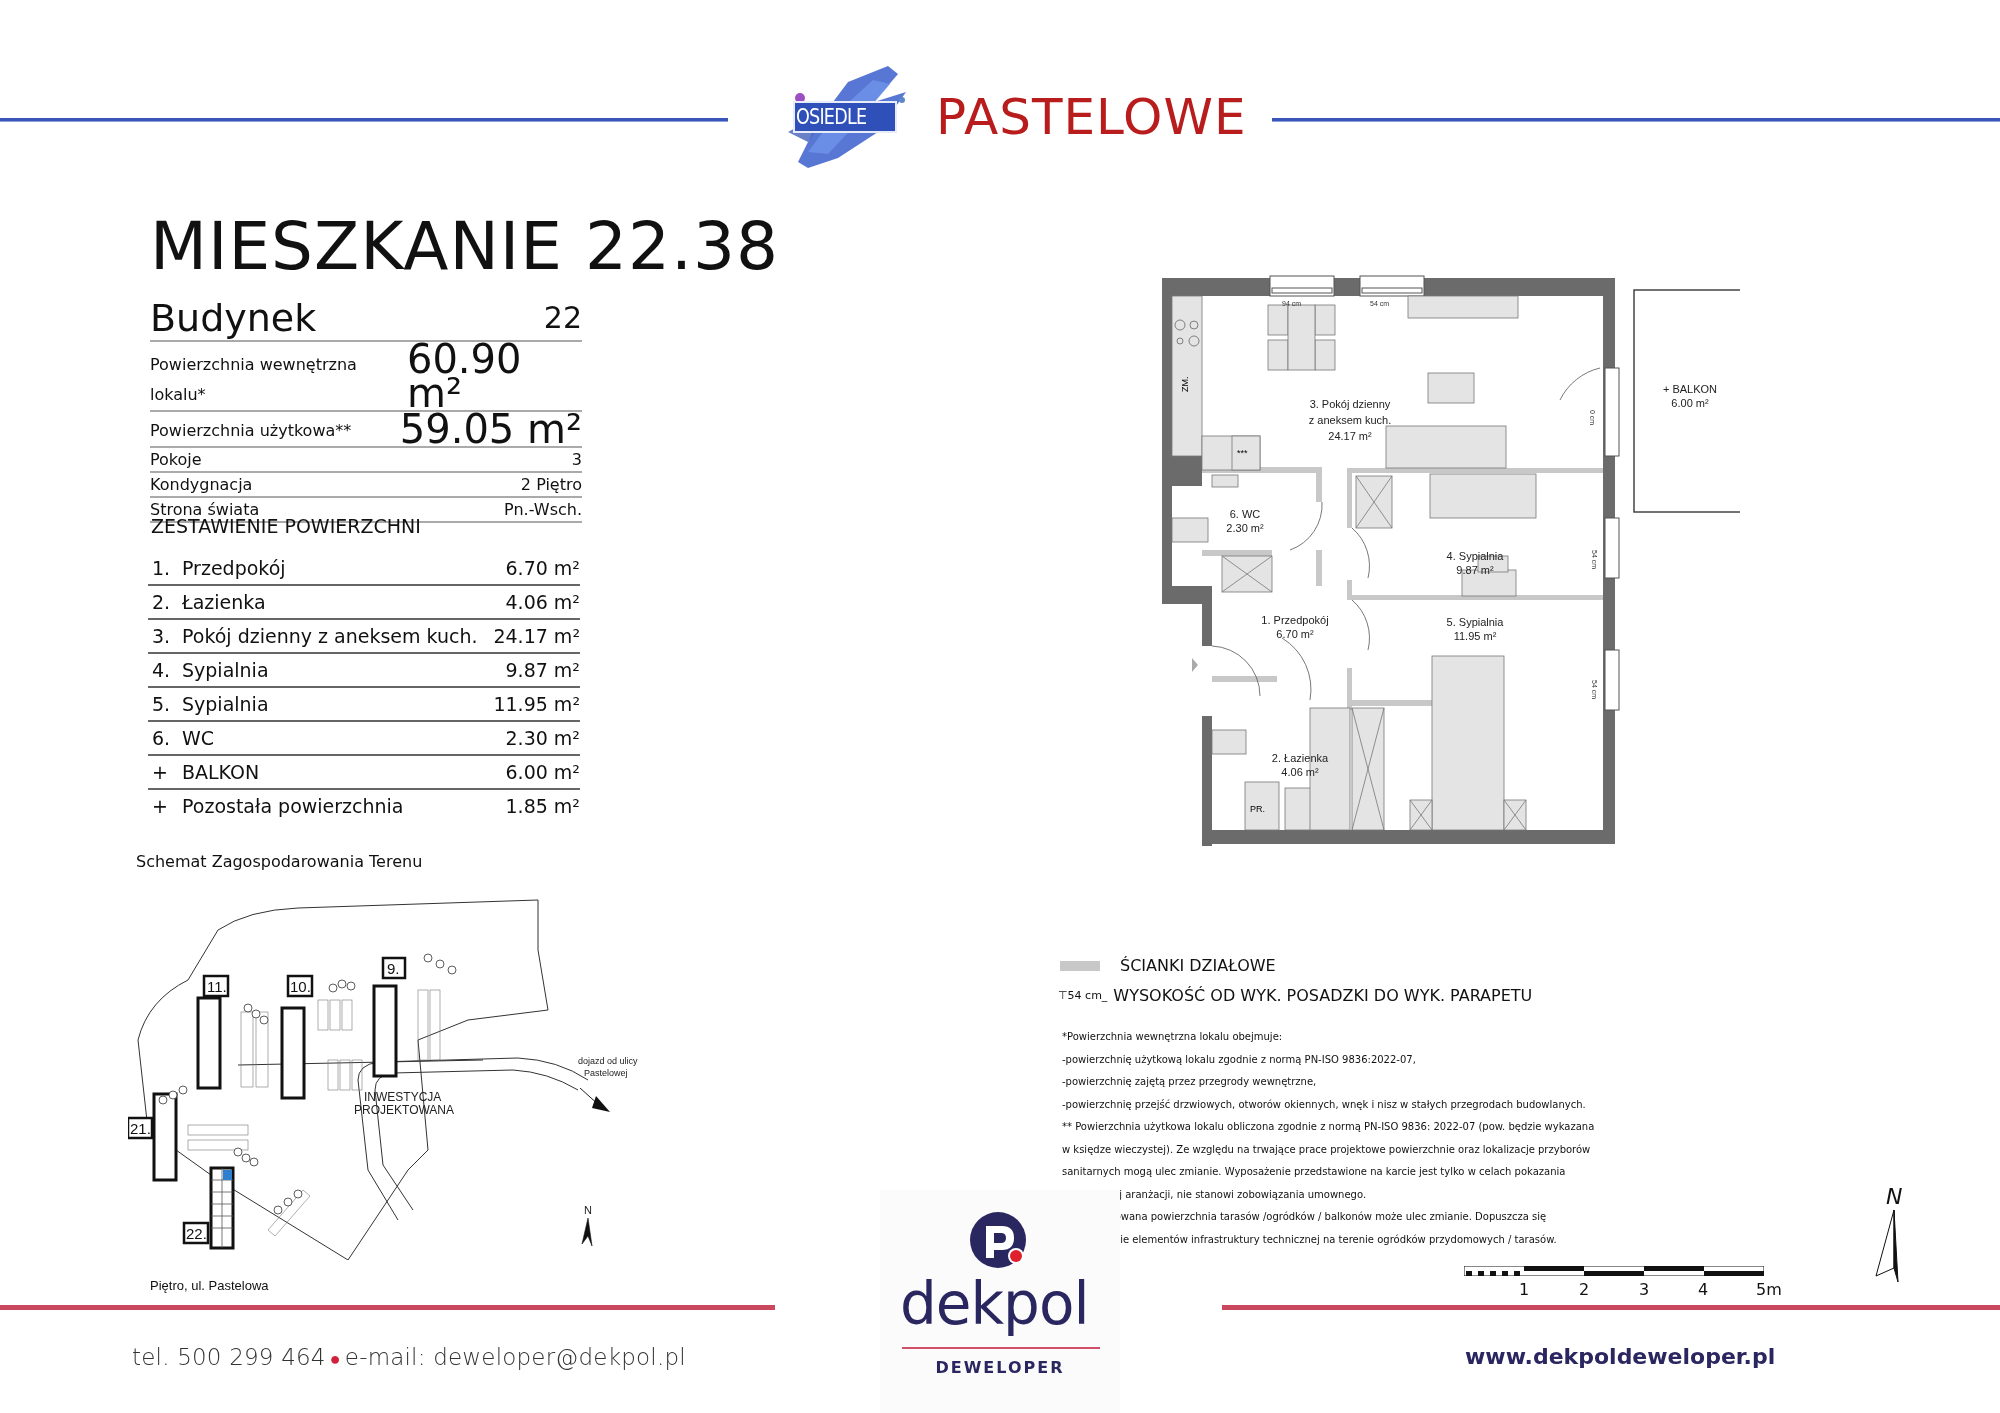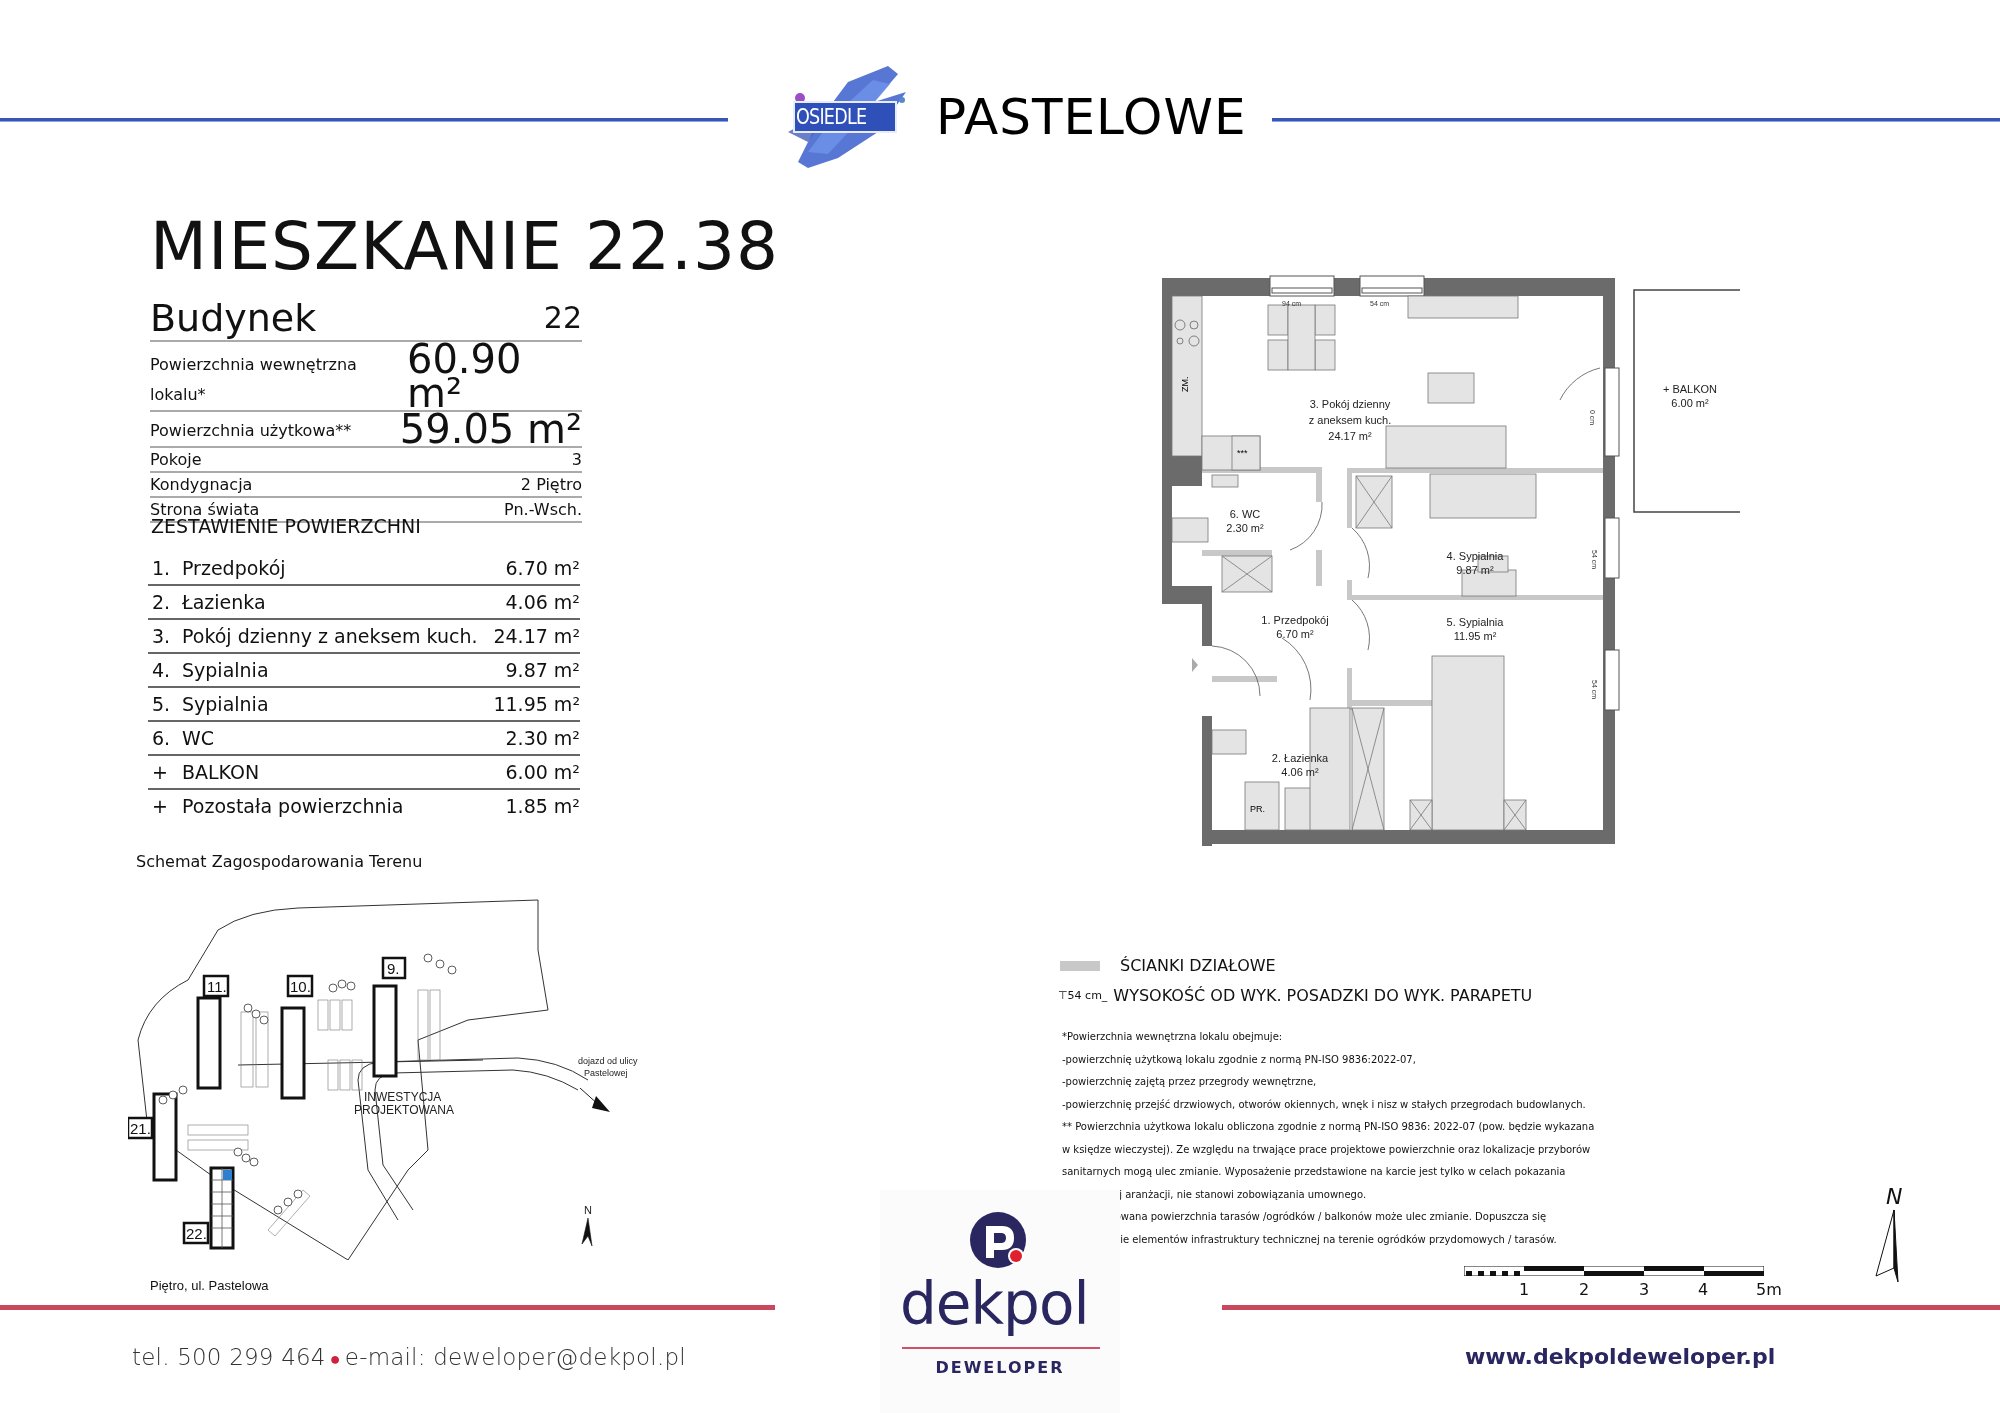--- a/index.html
+++ b/index.html
@@ -2,21 +2,21 @@
 <html><head>
 <meta charset="utf-8">
 <style>
   html, body { margin:0; padding:0; background:#fff; }
   body { width:2000px; height:1413px; position:relative; overflow:hidden; font-family:"Liberation Sans", sans-serif; color:#111; }
   .abs { position:absolute; }
   .hline-blue { position:absolute; height:3px; background:#3a55b8; box-shadow:0 1px 0 #8ea1e0; }
   .hline-red { position:absolute; height:5px; background:#c9485e; }
   
   .logo-splash { position:absolute; left:778px; top:62px; width:140px; height:108px; }
-  .logo-title { position:absolute; left:936px; top:88px; font-family:"DejaVu Sans", sans-serif; font-size:50px; color:#000000; letter-spacing:1px; font-weight:normal; }
+  .logo-title { position:absolute; left:936px; top:88px; font-family:"DejaVu Sans", sans-serif; font-size:50px; color:#b91c1c; letter-spacing:1px; font-weight:normal; }
   
   .main-title { position:absolute; left:150px; top:208px; font-family:"DejaVu Sans", sans-serif; font-size:66px; letter-spacing:1px; }
   .info-table { position:absolute; left:150px; top:296px; width:432px; }
   .info-row { display:flex; justify-content:space-between; align-items:flex-end; border-bottom:2px solid #aaa; }
   .info-row .lbl { font-family:"DejaVu Sans", sans-serif; font-size:16px; }
   .info-row .val { font-family:"DejaVu Sans", sans-serif; font-size:16px; }
   .info-row.big .lbl { font-size:38px; line-height:44px; }
   .info-row.big .val { font-size:30px; line-height:44px; }
   .info-row.area .val { font-size:40px; line-height:34px; }
   .info-row.area .lbl { line-height:30px; }

